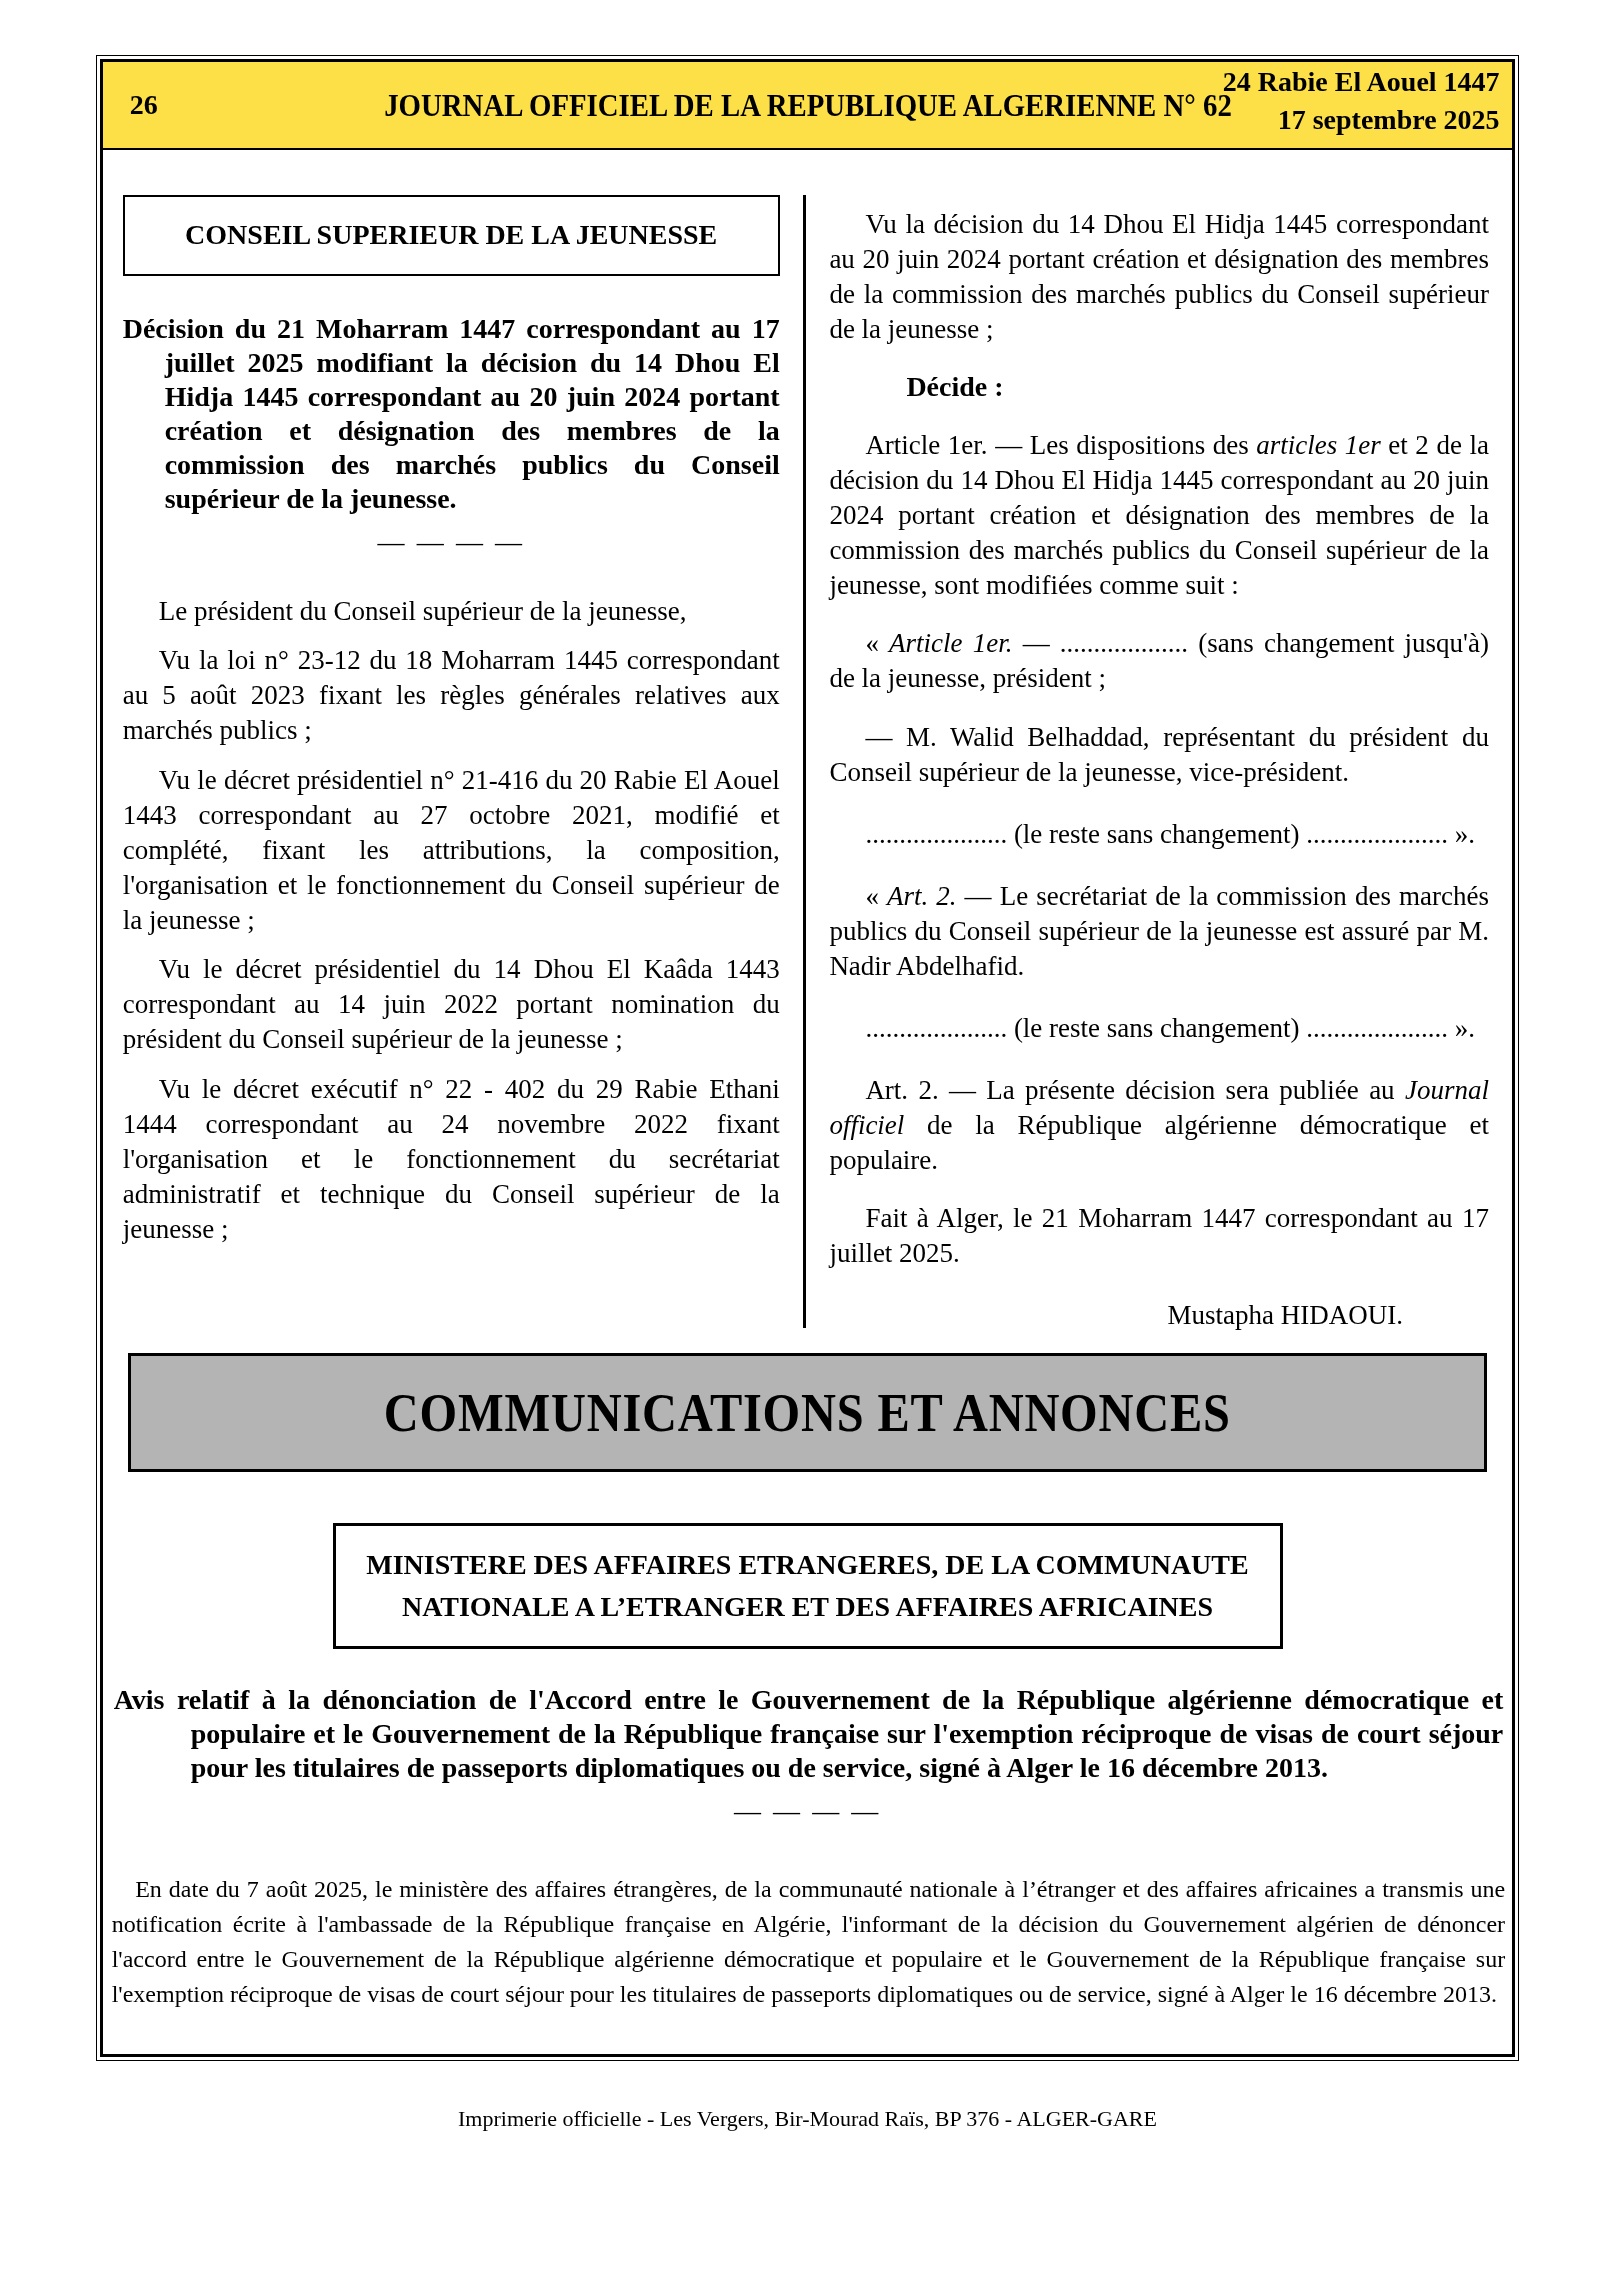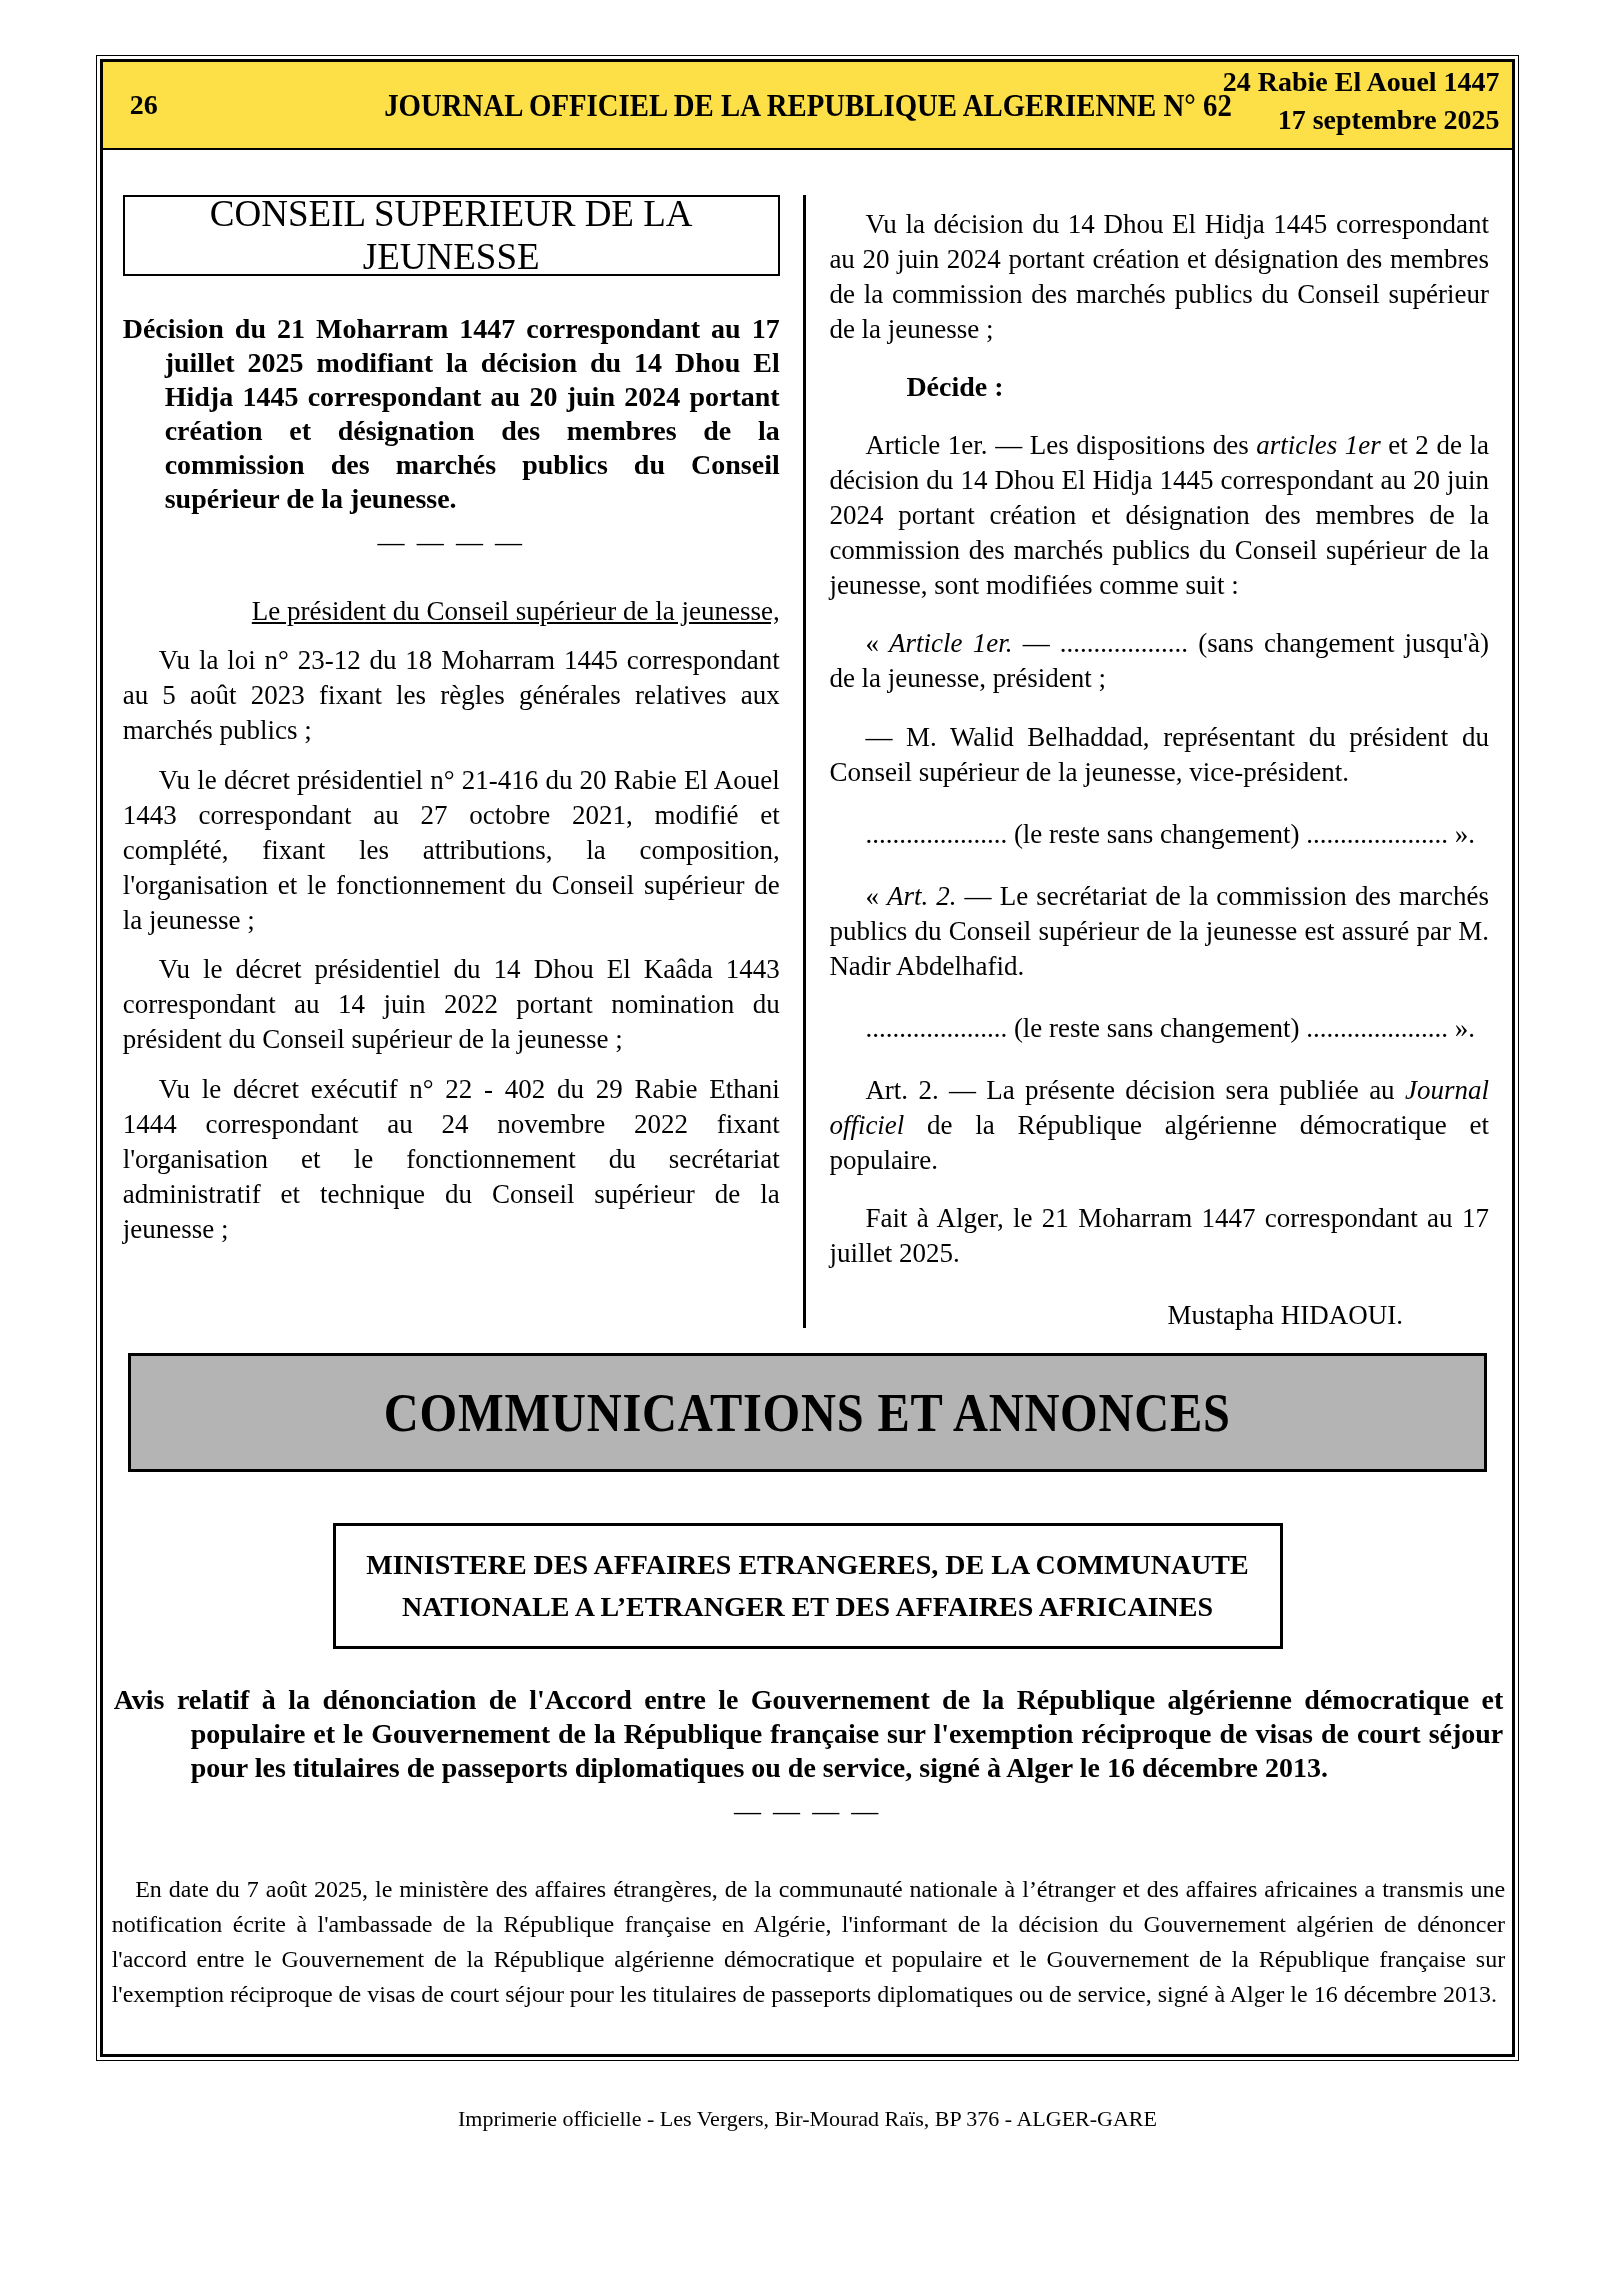--- a/index.html
+++ b/index.html
@@ -38,25 +38,25 @@
   
   .cols{display:flex;padding:45px 18px 0 20px;flex:none;align-items:stretch;}
   .col-left{width:657px;flex:none;}
   .divider{width:2.7px;background:#000;flex:none;margin:0 23.5px 5.4px 23.5px;}
   .col-right{flex:1;padding-right:5.4px;}
   p{margin:0;}
   .t{
     font-size:27px;line-height:35px;text-align:justify;
     text-indent:36px;margin-bottom:14.5px;
   }
-  .nojust{text-align:right;text-decoration:underline;}
+  .nojust{text-align:left;}
   .conseil-box{
     border:2.7px solid #000;height:81px;box-sizing:border-box;
     display:flex;align-items:center;justify-content:center;
-    font-weight:normal;font-size:37px;text-align:center;
+    font-weight:bold;font-size:28px;text-align:center;
   }
   .decision-title{
     font-weight:bold;font-size:28px;line-height:34px;text-align:justify;
     margin-top:36px;padding-left:42px;text-indent:-42px;
   }
   .sep{
     text-align:center;font-size:27px;letter-spacing:2.7px;
     margin:11px 0 36px 0;font-weight:normal;
   }
   .decide{

